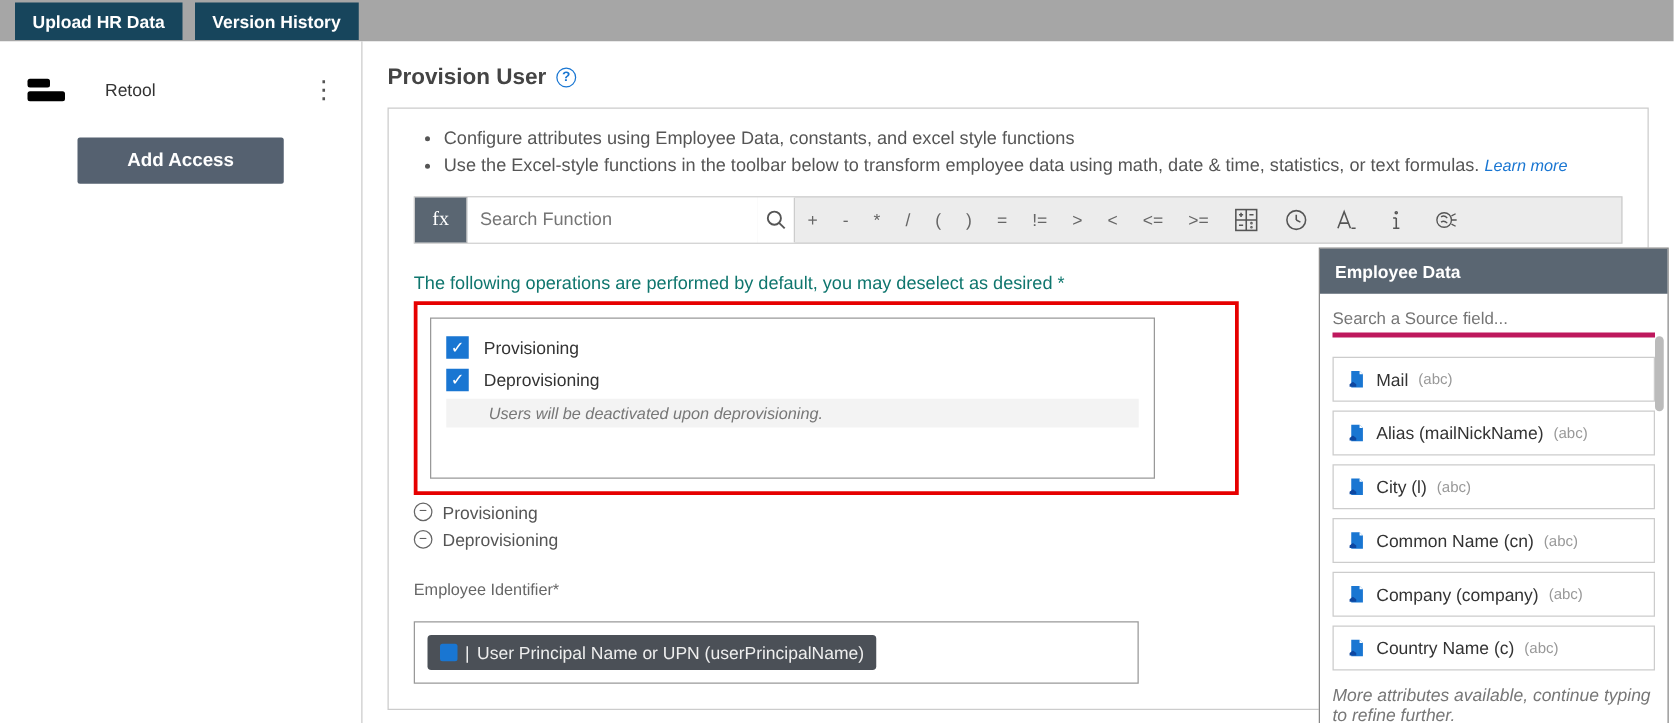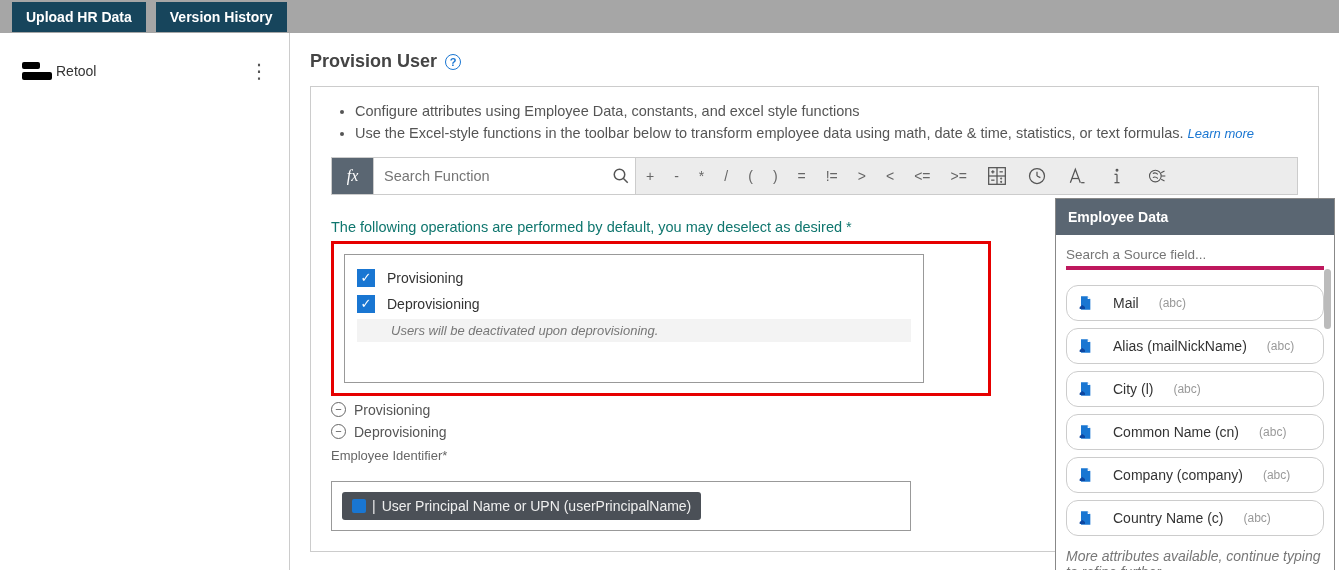--- a/index.html
+++ b/index.html
@@ -7,59 +7,59 @@
 .topbar { background: #a6a6a6; height: 33px; display: flex; align-items: center; padding: 0 12px; justify-content: space-between; }
 .nav-tabs { display: flex; gap: 24px; }
 .nav-tab { color: #fff; font-weight: bold; font-size: 15px; cursor: pointer; padding: 6px 4px; }
 .nav-tab.active { background: #ccc; color: #555; position: relative; }
 .nav-tab.active::after { content: ''; position: absolute; bottom: -5px; left: 50%; transform: translateX(-50%); width: 0; height: 0; border-left: 7px solid transparent; border-right: 7px solid transparent; border-top: 6px solid #ccc; }
 .top-actions { display: flex; gap: 10px; }
 .btn-dark { background: #17455c; color: #fff; padding: 7px 14px; border: none; font-weight: bold; font-size: 14px; cursor: pointer; }
 .layout { display: flex; }
 .sidebar { width: 290px; border-right: 1px solid #ccc; padding: 18px 10px; }
 .app-row { display: flex; align-items: center; justify-content: space-between; padding: 8px 12px; }
-.app-left { display: flex; align-items: center; gap: 4px; }
+.app-left { display: flex; align-items: center; gap: 32px; }
 .app-icon { width: 30px; height: 18px; position: relative; }
 .app-icon .bar1 { position: absolute; top: 0; left: 0; width: 18px; height: 7px; background: #000; border-radius: 2px; }
 .app-icon .bar2 { position: absolute; top: 10px; left: 0; width: 30px; height: 8px; background: #000; border-radius: 2px; }
 .kebab { font-size: 20px; color: #555; cursor: pointer; letter-spacing: -2px; }
 .btn-add { background: #556170; color: #fff; border: none; padding: 10px 40px; font-weight: bold; font-size: 15px; border-radius: 2px; margin: 18px auto 0; display: block; cursor: pointer; }
 .main { flex: 1; padding: 18px 20px; position: relative; }
 .page-title { font-size: 18px; font-weight: bold; color: #444; display: flex; align-items: center; gap: 8px; margin-bottom: 14px; }
 .help-icon { width: 16px; height: 16px; border: 1.5px solid #1976d2; border-radius: 50%; color: #1976d2; font-size: 11px; display: inline-flex; align-items: center; justify-content: center; cursor: pointer; }
 .content-box { border: 1px solid #ccc; padding: 14px 20px 20px; }
 .instr { list-style: disc; margin-left: 24px; color: #555; font-size: 14.5px; line-height: 1.5; }
 .learn-link { color: #1976d2; font-style: italic; font-size: 13px; cursor: pointer; }
 .toolbar { display: flex; align-items: center; margin-top: 12px; border: 1px solid #ccc; height: 38px; background: #ececec; }
-.fx-badge { width: 42px; height: 100%; background: #5a6672; color: #fff; display: flex; align-items: center; justify-content: center; font-style: italic; font-family: Georgia, serif; font-size: 16px; border-right: 1px solid #ccc; }
+.fx-badge { width: 42px; height: 100%; background: #5a6672; color: #fff; display: flex; align-items: center; justify-content: center; font-family: Georgia, serif; font-size: 16px; border-right: 1px solid #ccc; }
 .search-fn { flex: 0 0 232px; height: 100%; background: #fff; border: none; padding: 0 10px; font-size: 14.5px; }
 .search-icon { width: 30px; display: flex; align-items: center; justify-content: center; height: 100%; background: #fff; border-right: 1px solid #ccc; }
 .op-buttons { display: flex; align-items: center; height: 100%; }
 .op-btn { padding: 0 10px; color: #666; font-size: 14px; cursor: pointer; height: 100%; display: flex; align-items: center; }
 .op-icon { padding: 0 10px; cursor: pointer; height: 100%; display: flex; align-items: center; }
 .ops-note { margin-top: 24px; color: #0f766e; font-size: 14.5px; }
 .red-frame { border: 3px solid #e60000; margin-top: 6px; padding: 10px; width: 660px; }
 .ops-box { border: 1px solid #999; padding: 10px 12px 40px; background: #fff; width: 580px; }
 .chk-row { display: flex; align-items: center; gap: 12px; padding: 4px 0; }
 .chk { width: 18px; height: 18px; background: #1976d2; display: inline-flex; align-items: center; justify-content: center; color: #fff; font-size: 13px; cursor: pointer; }
 .deact-note { font-style: italic; color: #777; font-size: 13px; background: #f3f3f3; padding: 4px 8px 4px 34px; margin-top: 2px; }
 .collapse-row { display: flex; align-items: center; gap: 8px; margin-top: 6px; color: #555; cursor: pointer; }
 .coll-icon { width: 15px; height: 15px; border: 1.5px solid #666; border-radius: 50%; display: inline-flex; align-items: center; justify-content: center; font-size: 11px; line-height: 1; }
-.field-label { font-size: 13px; color: #666; margin-top: 8px; }
+.field-label { font-size: 13px; color: #666; margin-top: 24px; }
 .select-row { display: flex; align-items: center; justify-content: space-between; border-bottom: 1px solid #888; padding: 4px 0; width: 200px; cursor: pointer; }
 .caret-down { width: 0; height: 0; border-left: 5px solid transparent; border-right: 5px solid transparent; border-top: 6px solid #666; }
 .upn-box { border: 1px solid #999; margin-top: 18px; padding: 10px; width: 580px; }
 .chip { background: #4b5057; color: #eee; padding: 6px 10px; border-radius: 3px; display: inline-flex; align-items: center; gap: 6px; font-size: 14px; }
 .chip-square { width: 14px; height: 14px; background: #1976d2; border-radius: 2px; }
 
 .emp-panel { position: absolute; right: 4px; top: 165px; width: 280px; border: 1px solid #888; background: #fff; }
 .emp-header { background: #5a6672; color: #fff; font-weight: bold; padding: 10px 12px; }
 .emp-search { width: calc(100% - 20px); margin: 8px 10px 4px; border: none; border-bottom: 4px solid #be185d; padding: 4px 0; font-size: 13.5px; color: #888; }
 .emp-list { padding: 4px 10px 8px; max-height: 270px; overflow-y: auto; }
-.emp-item { border: 1px solid #ccc; border-radius: 12px; padding: 8px 10px; margin: 7px 0; display: flex; align-items: center; gap: 20px; cursor: pointer; }
+.emp-item { border: 1px solid #ccc; border-radius: 0; padding: 8px 10px; margin: 7px 0; display: flex; align-items: center; gap: 8px; cursor: pointer; }
 .emp-icon { width: 16px; height: 18px; position: relative; }
 .emp-icon svg { width: 16px; height: 18px; }
 .emp-type { color: #999; font-size: 12px; }
 .emp-footer { font-size: 14px; font-style: italic; color: #777; padding: 4px 10px 8px; text-align: left; }
 .scroll-ind { position: absolute; right: 8px; top: 236px; width: 7px; height: 60px; background: #bbb; border-radius: 4px; }
 </style>
 </head>
 <body>
 
 <div class="topbar">
@@ -74,20 +74,21 @@
     <div class="app-row">
       <div class="app-left">
         <span class="app-icon">
             <span class="bar1"></span>
             <span class="bar2"></span>
           </span>
         <span>Retool</span>
       </div>
       <span class="kebab">⋮</span>
     </div>
+    <button class="btn-add">Add Access</button>
   </div>
 
   <div class="main">
     <div class="page-title">
       <span>Provision User</span>
       <span class="help-icon">?</span>
     </div>
 
     <div class="content-box">
       <ul class="instr">

